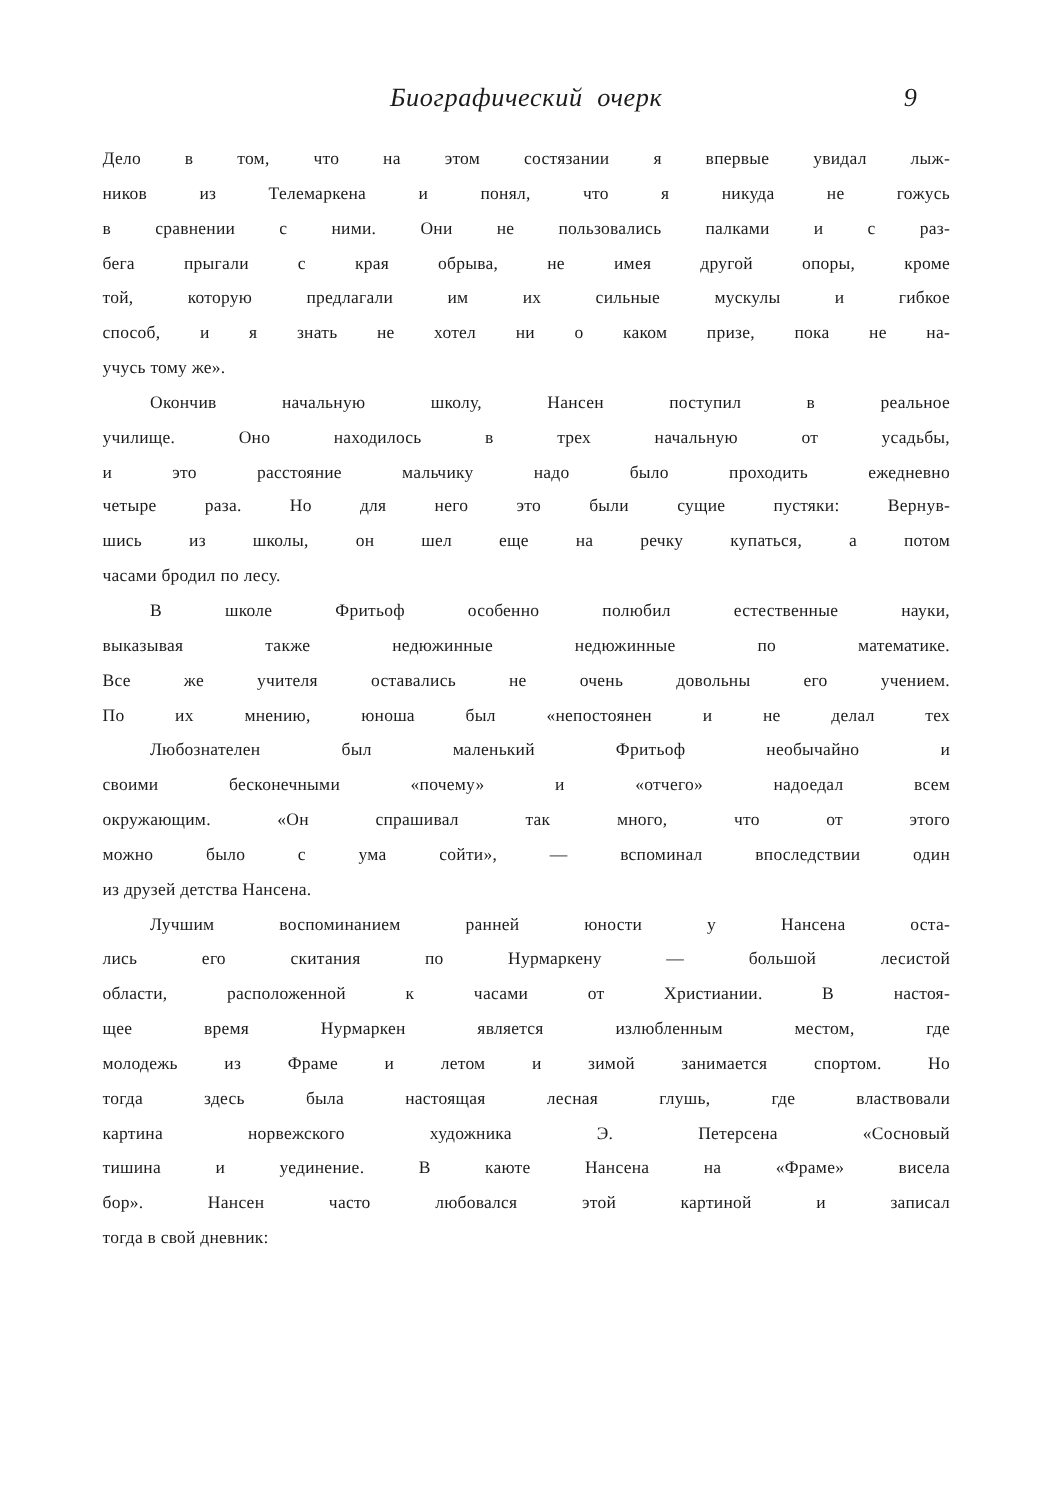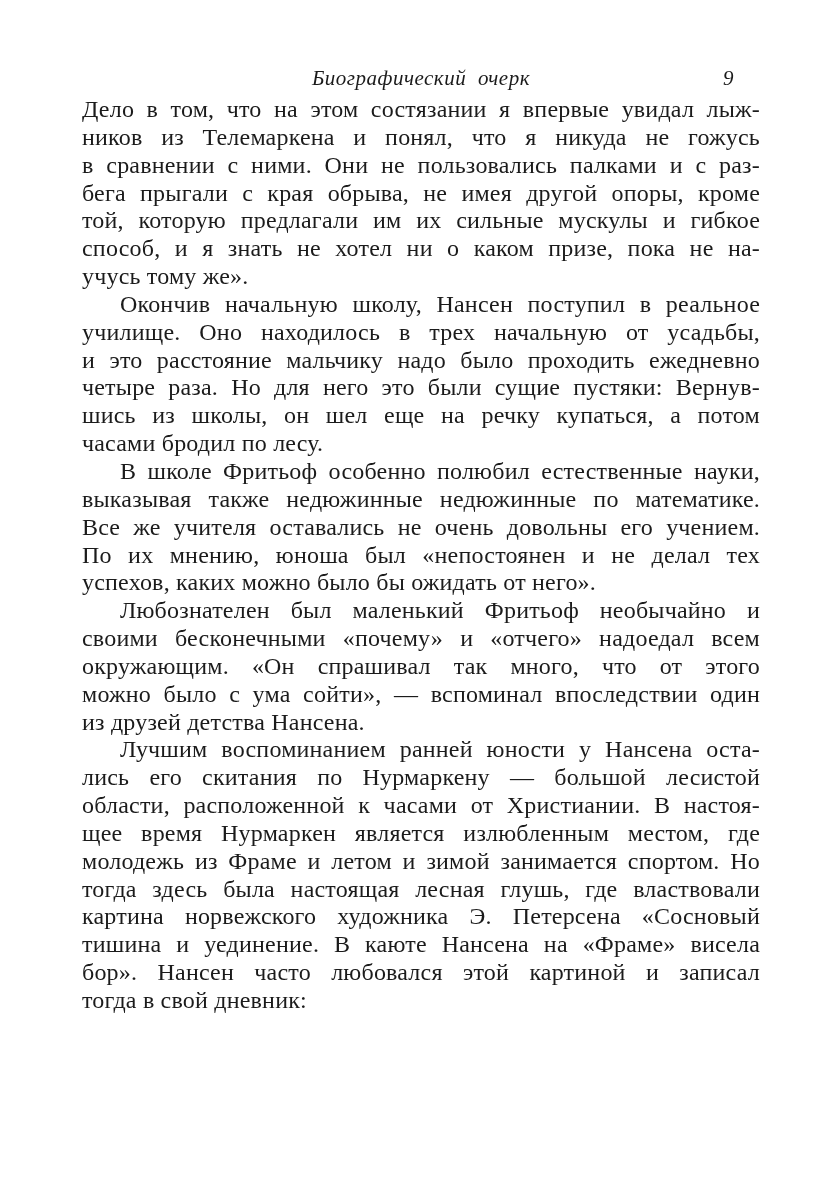--- a/index.html
+++ b/index.html
@@ -22,35 +22,36 @@
     left: 82px;
     top: 66px;
     width: 678px;
   }
   .running-head {
     position: relative;
     height: 30px;
     font-style: italic;
     font-size: 21px;
     letter-spacing: 0.5px;
+    margin-bottom: 18px;
   }
   .running-head .title {
     position: absolute;
     left: 0;
     right: 0;
     text-align: center;
     word-spacing: 6px;
   }
   .running-head .pagenum {
     position: absolute;
     right: 26px;
     top: 0;
   }
   .text-body {
-    font-size: 24px;
+    font-size: 14px;
     line-height: 27.85px;
     letter-spacing: 0.2px;
   }
   .paragraph {
     margin: 0;
   }
   .line {
     text-align: justify;
     text-align-last: justify;
     white-space: normal;
@@ -89,21 +90,20 @@
           <div class="line">и это расстояние мальчику надо было проходить ежедневно</div>
           <div class="line">четыре раза. Но для него это были сущие пустяки: Вернув-</div>
           <div class="line">шись из школы, он шел еще на речку купаться, а потом</div>
           <div class="line last">часами бродил по лесу.</div>
         </div>
         <div class="paragraph">
           <div class="line indent">В школе Фритьоф особенно полюбил естественные науки,</div>
           <div class="line">выказывая также недюжинные недюжинные по математике.</div>
           <div class="line">Все же учителя оставались не очень довольны его учением.</div>
           <div class="line">По их мнению, юноша был «непостоянен и не делал тех</div>
-          <div class="line last">успехов, каких можно было бы ожидать от него».</div>
         </div>
         <div class="paragraph">
           <div class="line indent">Любознателен был маленький Фритьоф необычайно и</div>
           <div class="line">своими бесконечными «почему» и «отчего» надоедал всем</div>
           <div class="line">окружающим. «Он спрашивал так много, что от этого</div>
           <div class="line">можно было с ума сойти», — вспоминал впоследствии один</div>
           <div class="line last">из друзей детства Нансена.</div>
         </div>
         <div class="paragraph">
           <div class="line indent">Лучшим воспоминанием ранней юности у Нансена оста-</div>

